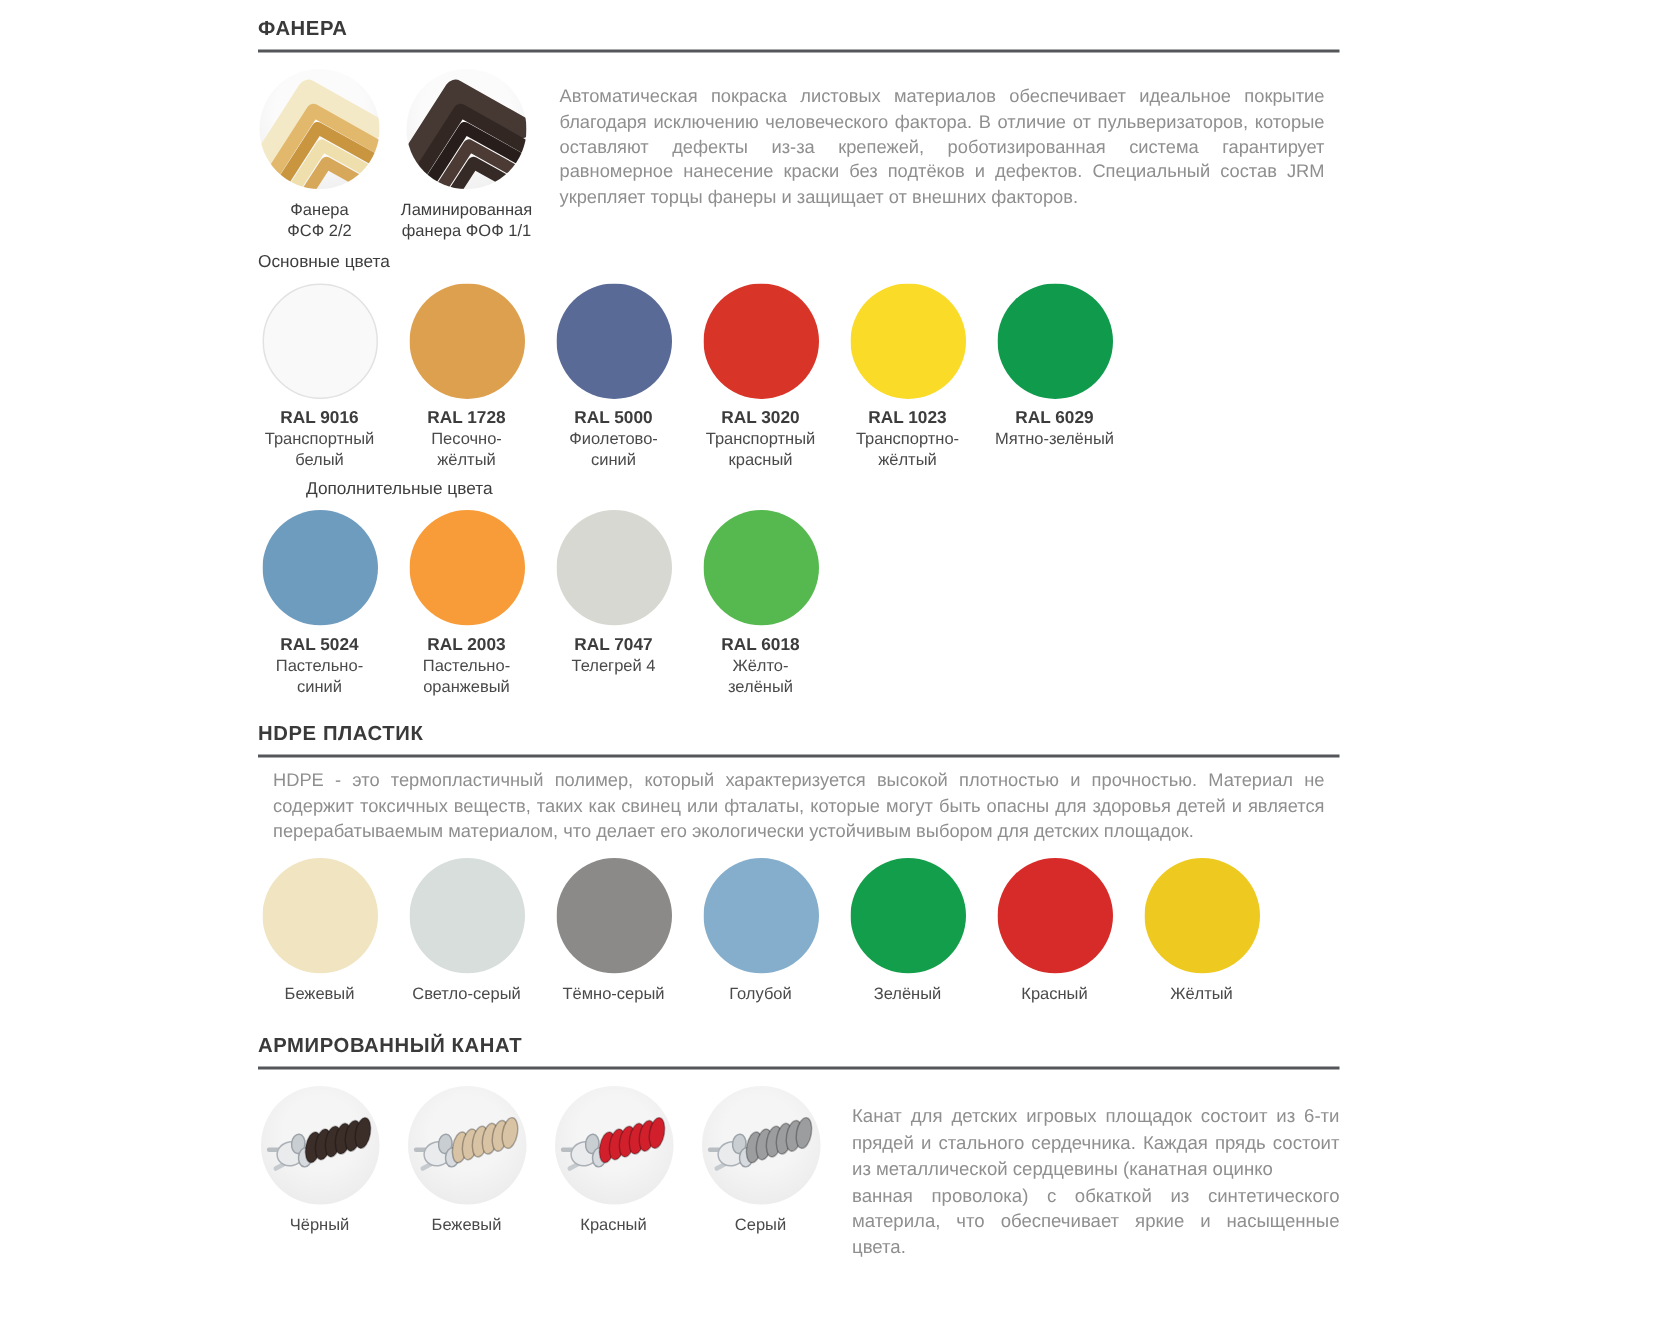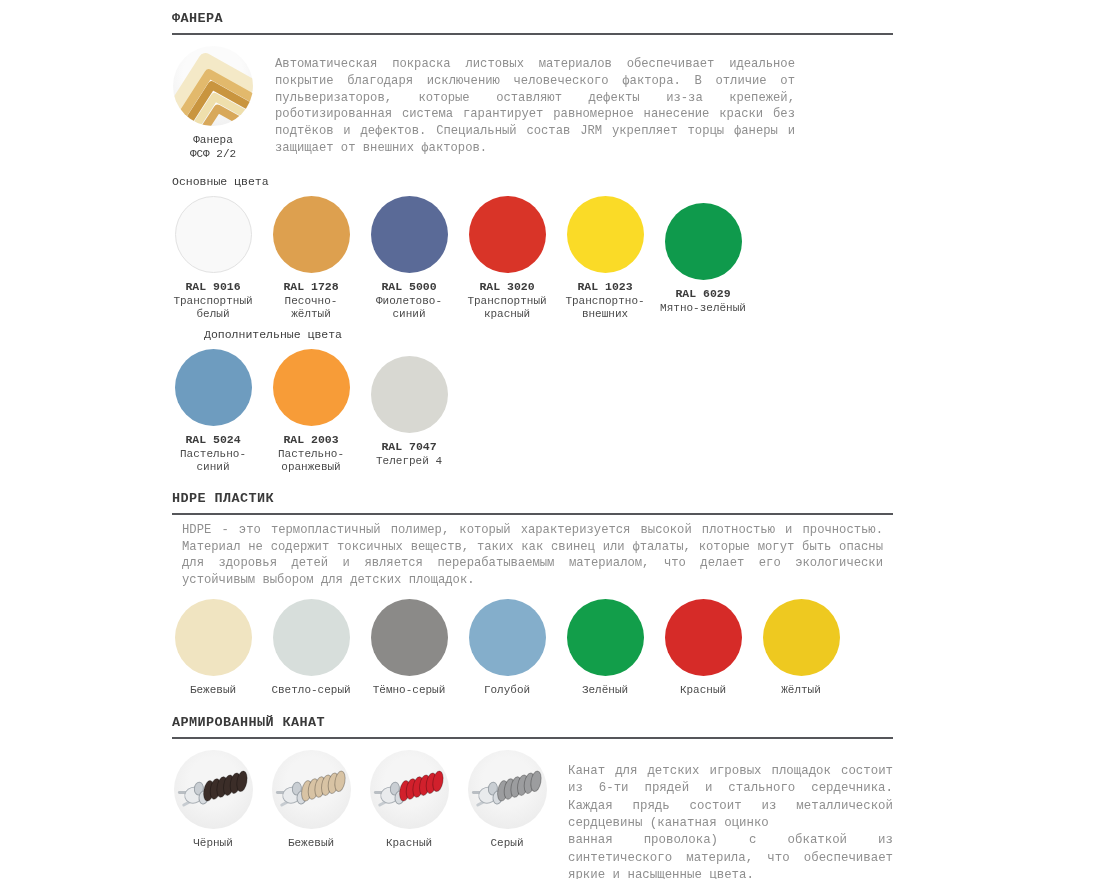--- a/index.html
+++ b/index.html
@@ -1,17 +1,17 @@
 <!DOCTYPE html>
 <html lang="ru"><head>
 <meta charset="utf-8">
 <style>
   html,body{margin:0;padding:0;background:#fff;}
   .page{position:relative;width:1110px;height:879px;background:#fff;overflow:hidden;
-        font-family:Liberation Mono, monospace;}
+        font-family:Liberation Sans, sans-serif;}
   .content{position:absolute;left:172px;top:0;width:721px;}
 
   .section-title{font-size:13.5px;font-weight:bold;letter-spacing:.4px;color:#3a3a3a;
                  padding-bottom:7px;border-bottom:2px solid #55565a;margin:0;}
   .t1{margin-top:11px;}
   .t2{margin-top:16px;}
   .t3{margin-top:18px;}
 
   .desc{font-size:12.2px;line-height:16.8px;color:#8f8f8f;text-align:justify;margin:10px;}
 
@@ -22,21 +22,21 @@
              background:radial-gradient(circle at 50% 35%,#fbfbfb 45%,#ebebeb 100%);}
   .plylabel{margin-top:8px;font-size:11px;line-height:13.5px;color:#3e3e3e;font-weight:500;
             white-space:pre-line;}
   .plydesc{margin-left:13px;width:520px;}
 
   .subhead{font-size:11.5px;font-weight:500;color:#3d3d3d;margin:0;}
   .sh1{margin-top:8px;}
   .sh2{margin-top:6px;margin-left:32px;}
 
   
-  .swrow{display:flex;margin-left:-8px;align-items:center;}
+  .swrow{display:flex;margin-left:-8px;}
   .r1{margin-top:8px;}
   .r2{margin-top:8px;}
   .r3{margin-top:9px;}
   .cell{width:98px;flex:0 0 98px;text-align:center;}
   .swatch{width:77px;height:77px;border-radius:50%;margin:0 auto;border:1px solid transparent;
           box-sizing:border-box;}
   .code{margin-top:7px;font-size:11.5px;font-weight:bold;color:#3c3c3c;}
   .cname{margin-top:2px;font-size:11px;line-height:13.5px;color:#4a4a4a;white-space:pre-line;}
 
   
@@ -67,20 +67,35 @@
             <polyline points="6,70 39,39 72,70" stroke="#C9953F" stroke-width="8"></polyline>
             <polyline points="8,80 39,51 70,80" stroke="#EFDFAC" stroke-width="8"></polyline>
             <polyline points="10,90 39,63 68,90" stroke="#D8A85A" stroke-width="8"></polyline>
           </g>
         </svg>
       </div>
       <div class="plylabel">Фанера
 ФСФ 2/2</div>
     </div>
 
+    <div class="plycell">
+      <div class="plycircle">
+        <svg viewBox="0 0 80 80" width="80" height="80" aria-hidden="true">
+          <g transform="rotate(-14 40 40)" fill="none" stroke-linejoin="round" stroke-linecap="round">
+            <polyline points="2,48 39,13 76,48" stroke="#463832" stroke-width="14"></polyline>
+            <polyline points="4,60 39,27 74,60" stroke="#322723" stroke-width="9"></polyline>
+            <polyline points="6,70 39,39 72,70" stroke="#271e1b" stroke-width="8"></polyline>
+            <polyline points="8,80 39,51 70,80" stroke="#4b3b34" stroke-width="8"></polyline>
+            <polyline points="10,90 39,63 68,90" stroke="#362a26" stroke-width="8"></polyline>
+          </g>
+        </svg>
+      </div>
+      <div class="plylabel">Ламинированная
+фанера ФОФ 1/1</div>
+    </div>
 
     <p class="desc plydesc">Автоматическая покраска листовых материалов обеспечивает идеальное покрытие благодаря исключению человеческого фактора. В отличие от пульверизаторов, которые оставляют дефекты из-за крепежей, роботизированная система гарантирует равномерное нанесение краски без подтёков и дефектов. Специальный состав JRM укрепляет торцы фанеры и защищает от внешних факторов.</p>
   </div>
 
   <h3 class="subhead sh1">Основные цвета</h3>
 
   <div class="swrow r1">
     <div class="cell">
       <div class="swatch" style="background: rgb(249, 249, 249); border-color: rgb(226, 226, 226);"></div>
       <div class="code">RAL 9016</div>
@@ -102,21 +117,21 @@
     <div class="cell">
       <div class="swatch" style="background: rgb(217, 52, 40);"></div>
       <div class="code">RAL 3020</div>
       <div class="cname">Транспортный
 красный</div>
     </div>
     <div class="cell">
       <div class="swatch" style="background: rgb(250, 219, 39);"></div>
       <div class="code">RAL 1023</div>
       <div class="cname">Транспортно-
-внешних</div>
+жёлтый</div>
     </div>
     <div class="cell">
       <div class="swatch" style="background: rgb(15, 154, 76);"></div>
       <div class="code">RAL 6029</div>
       <div class="cname">Мятно-зелёный</div>
     </div>
   </div>
 
   <h3 class="subhead sh2">Дополнительные цвета</h3>
 
@@ -131,20 +146,26 @@
       <div class="swatch" style="background: rgb(247, 156, 56);"></div>
       <div class="code">RAL 2003</div>
       <div class="cname">Пастельно-
 оранжевый</div>
     </div>
     <div class="cell">
       <div class="swatch" style="background: rgb(216, 216, 210);"></div>
       <div class="code">RAL 7047</div>
       <div class="cname">Телегрей 4</div>
     </div>
+    <div class="cell">
+      <div class="swatch" style="background: rgb(86, 185, 79);"></div>
+      <div class="code">RAL 6018</div>
+      <div class="cname">Жёлто-
+зелёный</div>
+    </div>
   </div>
 
   <h2 class="section-title t2">HDPE ПЛАСТИК</h2>
   <p class="desc" style="margin-top:7px;">HDPE - это термопластичный полимер, который характеризуется высокой плотностью и прочностью. Материал не содержит токсичных веществ, таких как свинец или фталаты, которые могут быть опасны для здоровья детей и является перерабатываемым материалом, что делает его экологически устойчивым выбором для детских площадок.</p>
 
   <div class="swrow r3">
     <div class="cell">
       <div class="swatch" style="background: rgb(240, 228, 193);"></div>
       <div class="cname" style="margin-top:8px;">Бежевый</div>
     </div>

